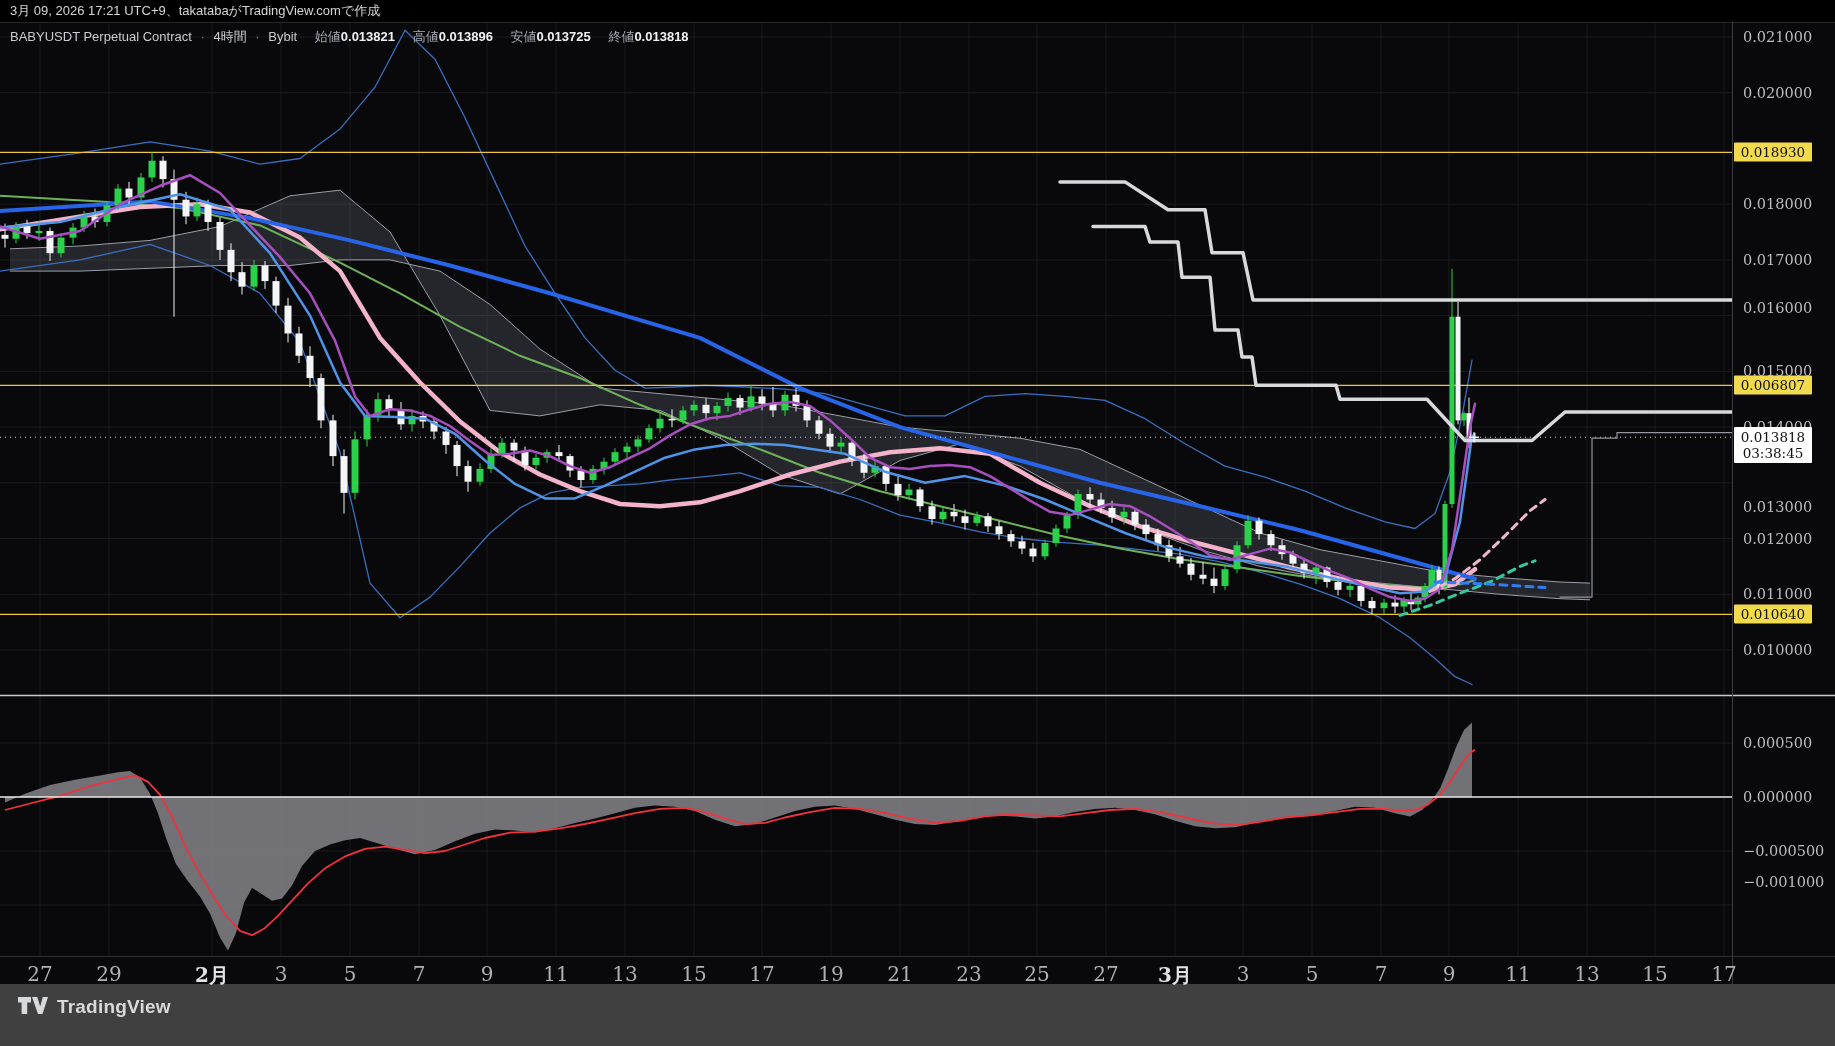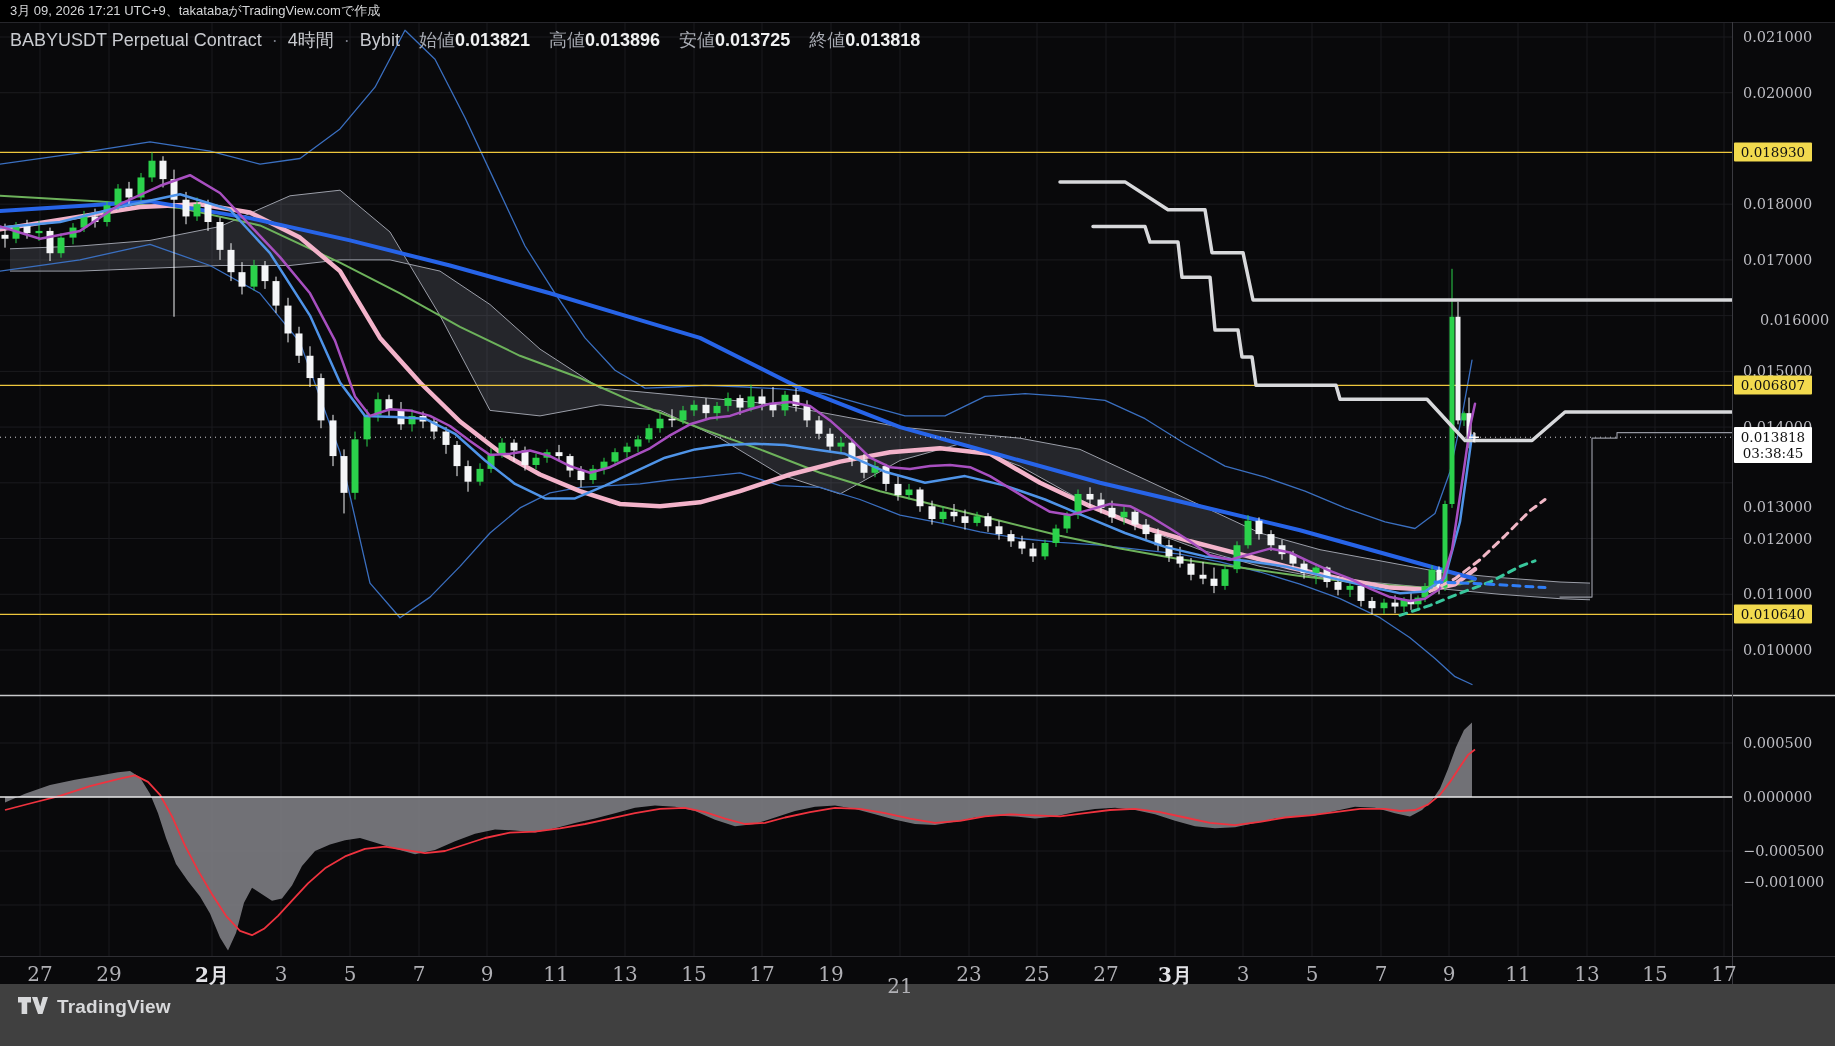--- a/index.html
+++ b/index.html
@@ -1,20 +1,20 @@
 <!DOCTYPE html>
 <html><head>
 <meta charset="utf-8">
 <style>
   html,body{margin:0;padding:0;background:#000;width:1835px;height:1046px;overflow:hidden;}
   #root{position:relative;width:1810px;height:1046px;background:#09090b;font-family:"Liberation Sans",sans-serif;}
   .topbar{position:absolute;left:0;top:0;width:1835px;height:22px;background:#000;color:#d5d6d8;
           font-size:13px;line-height:22px;padding-left:10px;box-sizing:border-box;white-space:nowrap;}
   #chartsvg{position:absolute;left:0;top:0;}
-  .legend{position:absolute;left:10px;top:28px;font-size:18px;color:#c9cbd0;white-space:nowrap;z-index:6;}
+  .legend{position:absolute;left:10px;top:28px;font-size:13px;color:#c9cbd0;white-space:nowrap;z-index:6;}
   .legend .sep{color:#787b86;margin:0 5px;}
   .legend .fld{color:#a8abb3;margin-left:14px;}
   .legend .val{color:#f0f1f2;font-weight:bold;}
   .watermark{position:absolute;left:0;top:293px;width:1480px;text-align:center;z-index:1;pointer-events:none;}
   .wm1{font-size:63px;font-weight:bold;color:rgba(190,196,208,0.16);line-height:70px;}
   .wm2{font-size:31px;color:rgba(190,196,208,0.11);line-height:38px;}
   .axis-label{position:absolute;left:1743px;color:#bcbcc2;font-family:"DejaVu Serif",serif;font-size:14.5px;
               transform:translateY(-50%);white-space:nowrap;z-index:4;}
   .ylab{position:absolute;left:1734px;width:78px;height:19px;background:#f2da4e;color:#111;
         font-family:"DejaVu Serif",serif;font-size:13.5px;text-align:center;line-height:19px;
@@ -399,21 +399,21 @@
     <span class="fld">高値</span><span class="val">0.013896</span>
     <span class="fld">安値</span><span class="val">0.013725</span>
     <span class="fld">終値</span><span class="val">0.013818</span>
   </div>
 
   <div id="right-axis">
       <div class="axis-label" style="top: 37px;">0.021000</div>
       <div class="axis-label" style="top: 92.727px;">0.020000</div>
       <div class="axis-label" style="top: 204.181px;">0.018000</div>
       <div class="axis-label" style="top: 259.908px;">0.017000</div>
-      <div class="axis-label" style="top: 320px; margin-left: 17px;">0.016000</div>
+      <div class="axis-label" style="top: 308px;">0.016000</div>
       <div class="axis-label" style="top: 371.362px;">0.015000</div>
       <div class="axis-label" style="top: 427.089px;">0.014000</div>
       <div class="axis-label" style="top: 507px;">0.013000</div>
       <div class="axis-label" style="top: 538.543px;">0.012000</div>
       <div class="axis-label" style="top: 594.27px;">0.011000</div>
       <div class="axis-label" style="top: 649.997px;">0.010000</div>
       <div class="axis-label" style="top: 743px;">0.000500</div>
       <div class="axis-label" style="top: 797px;">0.000000</div>
       <div class="axis-label" style="top: 851px;">−0.000500</div>
       <div class="axis-label" style="top: 882px;">−0.001000</div>
@@ -431,21 +431,21 @@
       <div class="tlab m" style="left: 212px;">2月</div>
       <div class="tlab" style="left: 281px;">3</div>
       <div class="tlab" style="left: 350px;">5</div>
       <div class="tlab" style="left: 419px;">7</div>
       <div class="tlab" style="left: 487px;">9</div>
       <div class="tlab" style="left: 556px;">11</div>
       <div class="tlab" style="left: 625px;">13</div>
       <div class="tlab" style="left: 694px;">15</div>
       <div class="tlab" style="left: 762px;">17</div>
       <div class="tlab" style="left: 831px;">19</div>
-      <div class="tlab" style="left: 900px; margin-top: 12px;">21</div>
+      <div class="tlab" style="left: 900px;">21</div>
       <div class="tlab" style="left: 969px;">23</div>
       <div class="tlab" style="left: 1037px;">25</div>
       <div class="tlab" style="left: 1106px;">27</div>
       <div class="tlab m" style="left: 1175px;">3月</div>
       <div class="tlab" style="left: 1243px;">3</div>
       <div class="tlab" style="left: 1312px;">5</div>
       <div class="tlab" style="left: 1381px;">7</div>
       <div class="tlab" style="left: 1449px;">9</div>
       <div class="tlab" style="left: 1518px;">11</div>
       <div class="tlab" style="left: 1587px;">13</div>

